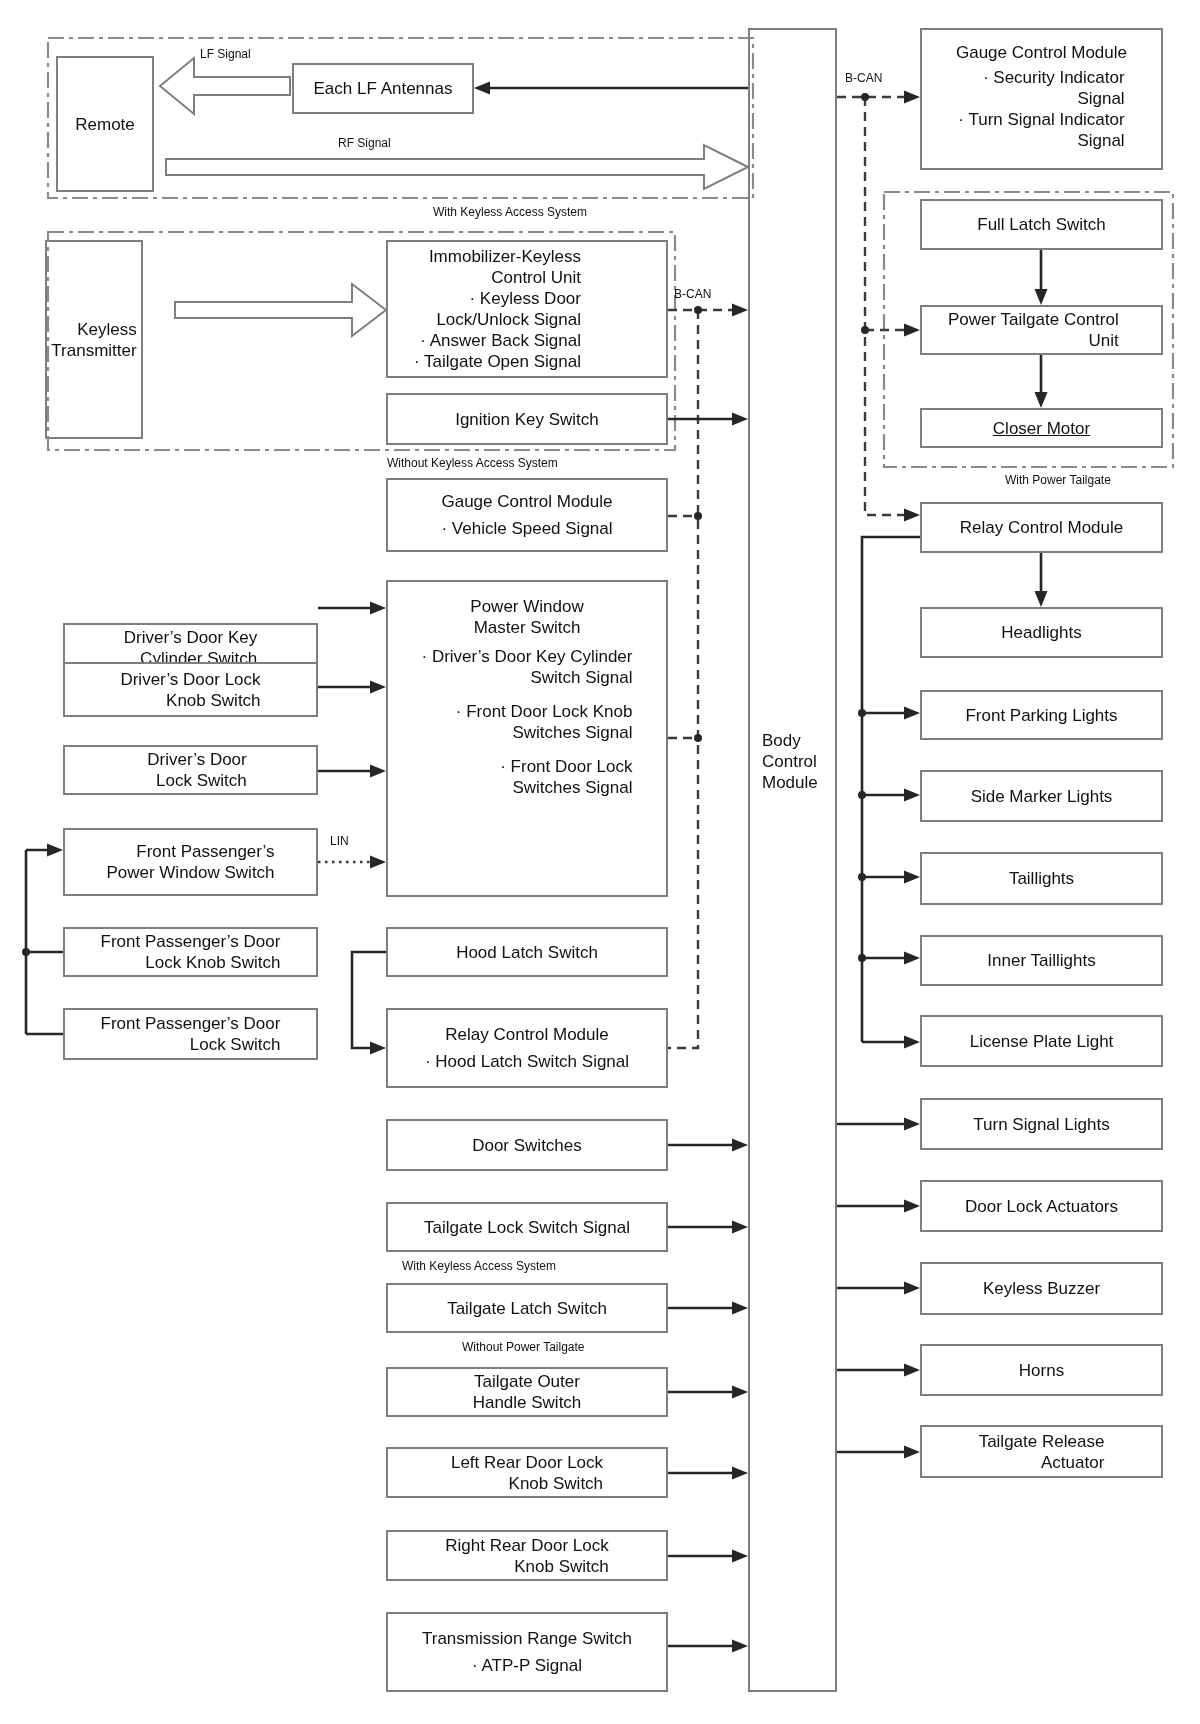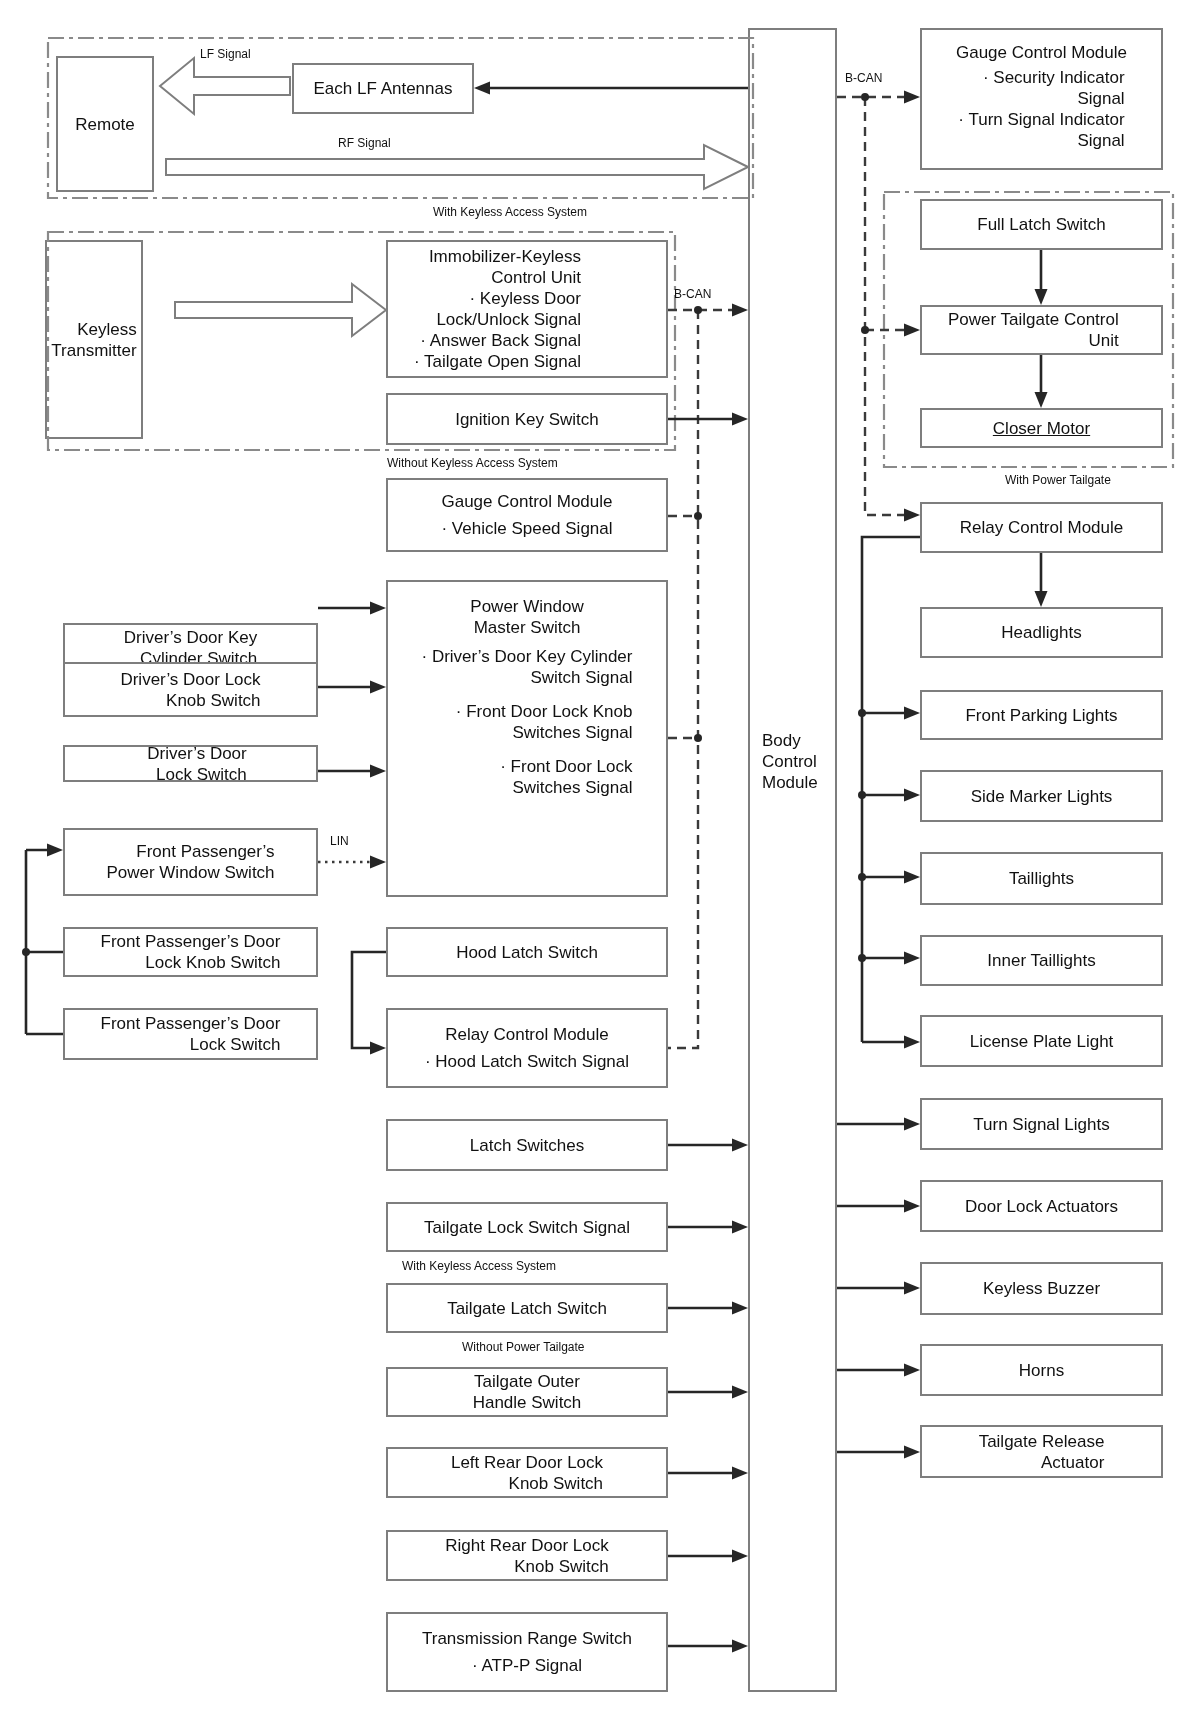--- a/index.html
+++ b/index.html
@@ -71,21 +71,21 @@
         <div class="ln">Driver’s Door Key</div>
         <div class="ln">Cylinder Switch</div>
       </div>
     </div>
     <div class="node lb" style="left: 63px; top: 662px; width: 255px; height: 55px;">
       <div class="blk">
         <div class="ln">Driver’s Door Lock</div>
         <div class="ln">Knob Switch</div>
       </div>
     </div>
-    <div class="node lb" style="left: 63px; top: 745px; width: 255px; height: 37px; padding-left: 13px;">
+    <div class="node lb" style="left: 63px; top: 745px; width: 255px; height: 50px; padding-left: 13px;">
       <div class="blk">
         <div class="ln">Driver’s Door</div>
         <div class="ln">Lock Switch</div>
       </div>
     </div>
     <div class="node t2" style="left: 386px; top: 580px; width: 282px; height: 317px;">
       <div class="ln ctr">Power Window</div>
       <div class="ln ctr">Master Switch</div>
       <div class="blk">
         <div class="ln">· Driver’s Door Key Cylinder</div>
@@ -117,21 +117,21 @@
       </div>
     </div>
     <div class="node c" style="left: 386px; top: 927px; width: 282px; height: 50px;">
       <div class="ln ctr">Hood Latch Switch</div>
     </div>
     <div class="node cg" style="left: 386px; top: 1008px; width: 282px; height: 80px; row-gap: 6px;">
       <div class="ln ctr">Relay Control Module</div>
       <div class="ln ctr">· Hood Latch Switch Signal</div>
     </div>
     <div class="node c" style="left: 386px; top: 1119px; width: 282px; height: 52px;">
-      <div class="ln ctr">Latch Switches</div>
+      <div class="ln ctr">Door Switches</div>
     </div>
     <div class="node c" style="left: 386px; top: 1202px; width: 282px; height: 50px;">
       <div class="ln ctr">Tailgate Lock Switch Signal</div>
     </div>
     <div class="node c" style="left: 386px; top: 1283px; width: 282px; height: 50px;">
       <div class="ln ctr">Tailgate Latch Switch</div>
     </div>
     <div class="node c" style="left: 386px; top: 1367px; width: 282px; height: 50px;">
       <div class="ln ctr">Tailgate Outer</div>
       <div class="ln ctr">Handle Switch</div>

